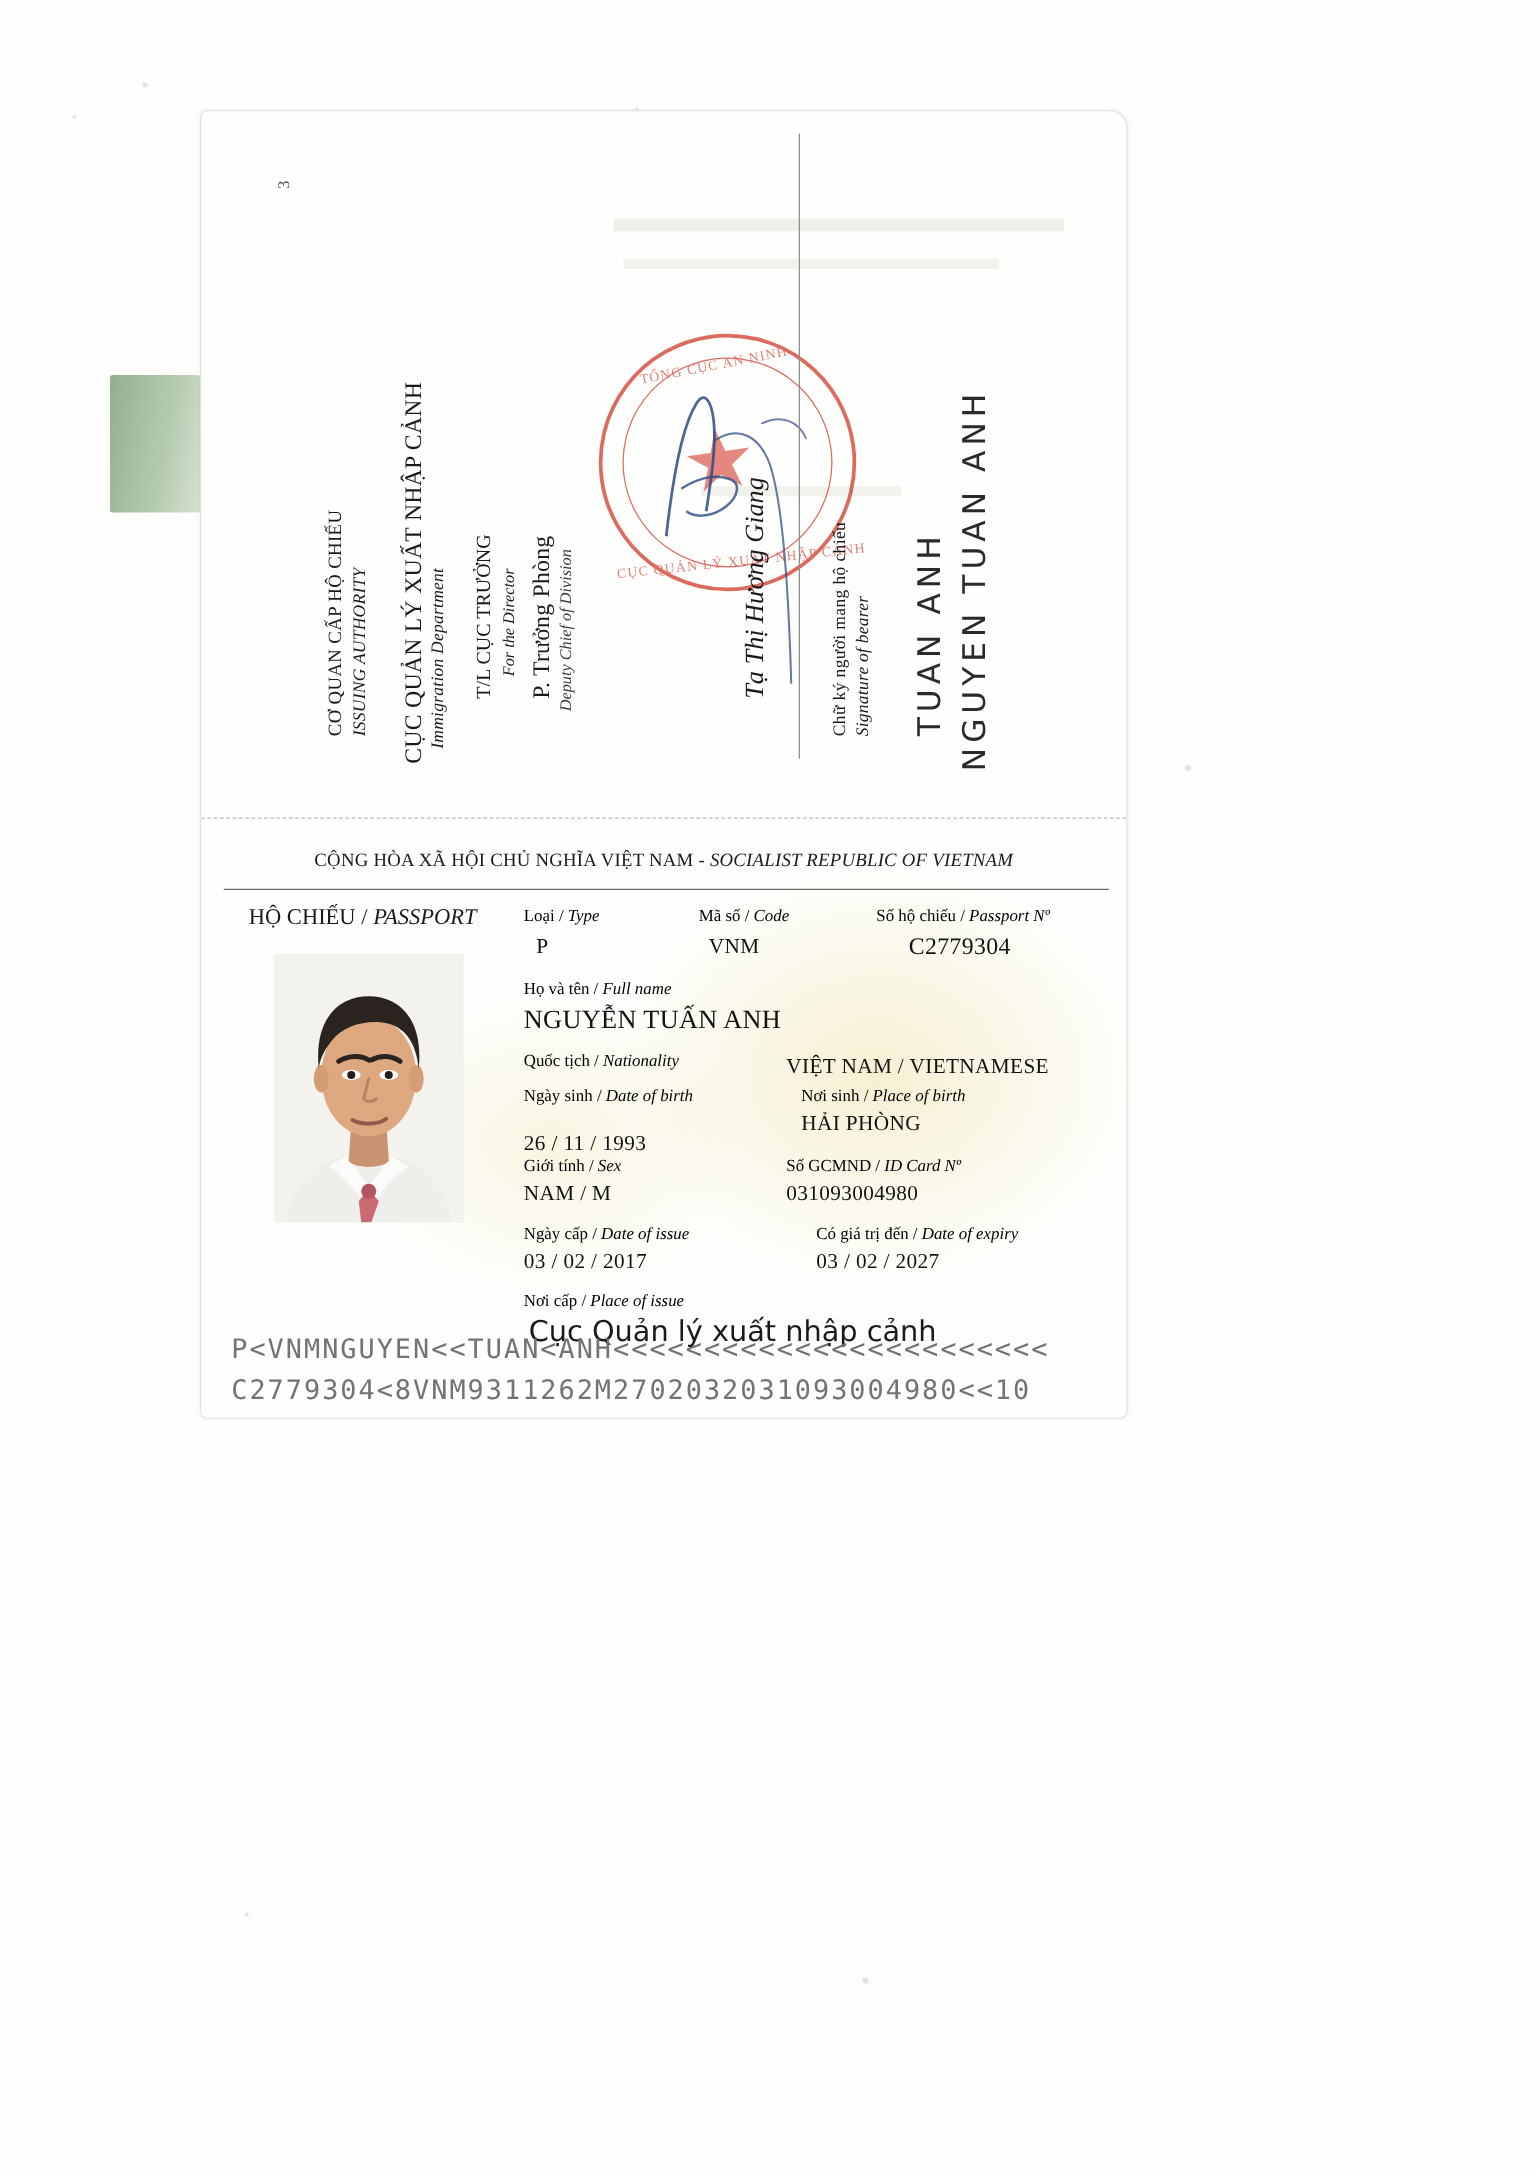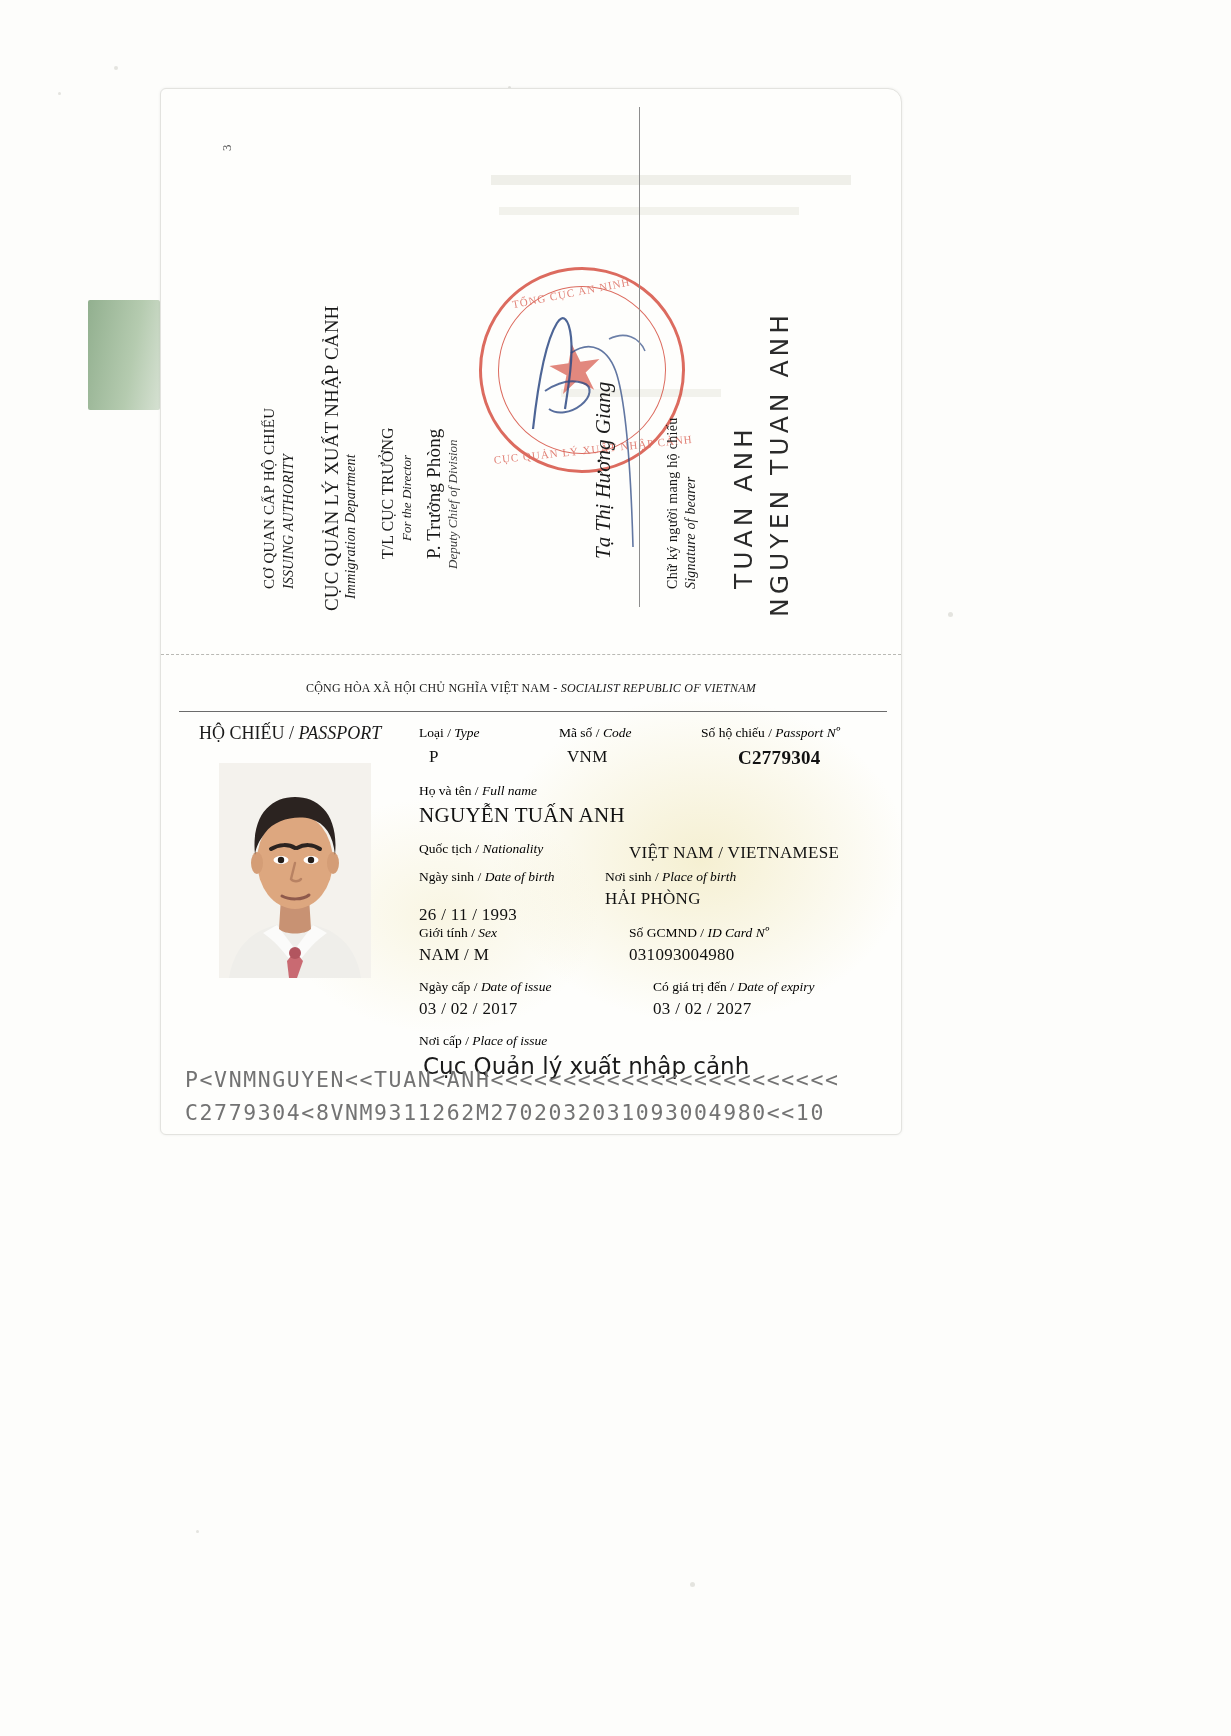--- a/index.html
+++ b/index.html
@@ -182,21 +182,21 @@
     position: absolute;
     background: radial-gradient(ellipse at center, rgba(231,216,141,.38), rgba(231,216,141,0) 70%);
     pointer-events: none;
   }
 
   #country-heading {
     position: absolute;
     left: 0; right: 0;
     top: 26px;
     text-align: center;
-    font-size: 12px;
+    font-size: 15px;
     letter-spacing: .2px;
   }
   #country-heading .en { font-style: italic; }
   #heading-rule {
     position: absolute;
     left: 18px; right: 14px;
     top: 56px;
     height: 1px;
     background: #6b6b6b;
   }
@@ -389,21 +389,21 @@
         </div>
         <div class="f-value sm" style="margin-top:6px;margin-left:8px;">VNM</div>
       </div>
 
       <div class="field" style="left:540px;top:70px;">
         <div class="f-label">
           <span>Số hộ chiếu</span>
           <span>/</span>
           <span class="en">Passport Nº</span>
         </div>
-        <div class="f-value" style="margin-top:6px;margin-left:37px;font-weight:bold;">C2779304</div>
+        <div class="f-value" style="margin-top:6px;margin-left:26px;">C2779304</div>
       </div>
 
       <div class="field" style="left:258px;top:128px;">
         <div class="f-label">
           <span>Họ và tên</span>
           <span>/</span>
           <span class="en">Full name</span>
         </div>
         <div class="f-value" style="margin-top:4px;font-size:21px;">NGUYỄN TUẤN ANH</div>
       </div>
@@ -423,21 +423,21 @@
 
       <div class="field" style="left:258px;top:214px;">
         <div class="f-label">
           <span>Ngày sinh</span>
           <span>/</span>
           <span class="en">Date of birth</span>
         </div>
         <div class="f-value sm" style="margin-top:20px;">26 / 11 / 1993</div>
       </div>
 
-      <div class="field" style="left:444px;top:214px;">
+      <div class="field" style="left:480px;top:214px;">
         <div class="f-label">
           <span>Nơi sinh</span>
           <span>/</span>
           <span class="en">Place of birth</span>
         </div>
         <div class="f-value sm" style="margin-top:4px;">HẢI PHÒNG</div>
       </div>
 
       <div class="field" style="left:258px;top:270px;">
         <div class="f-label">

